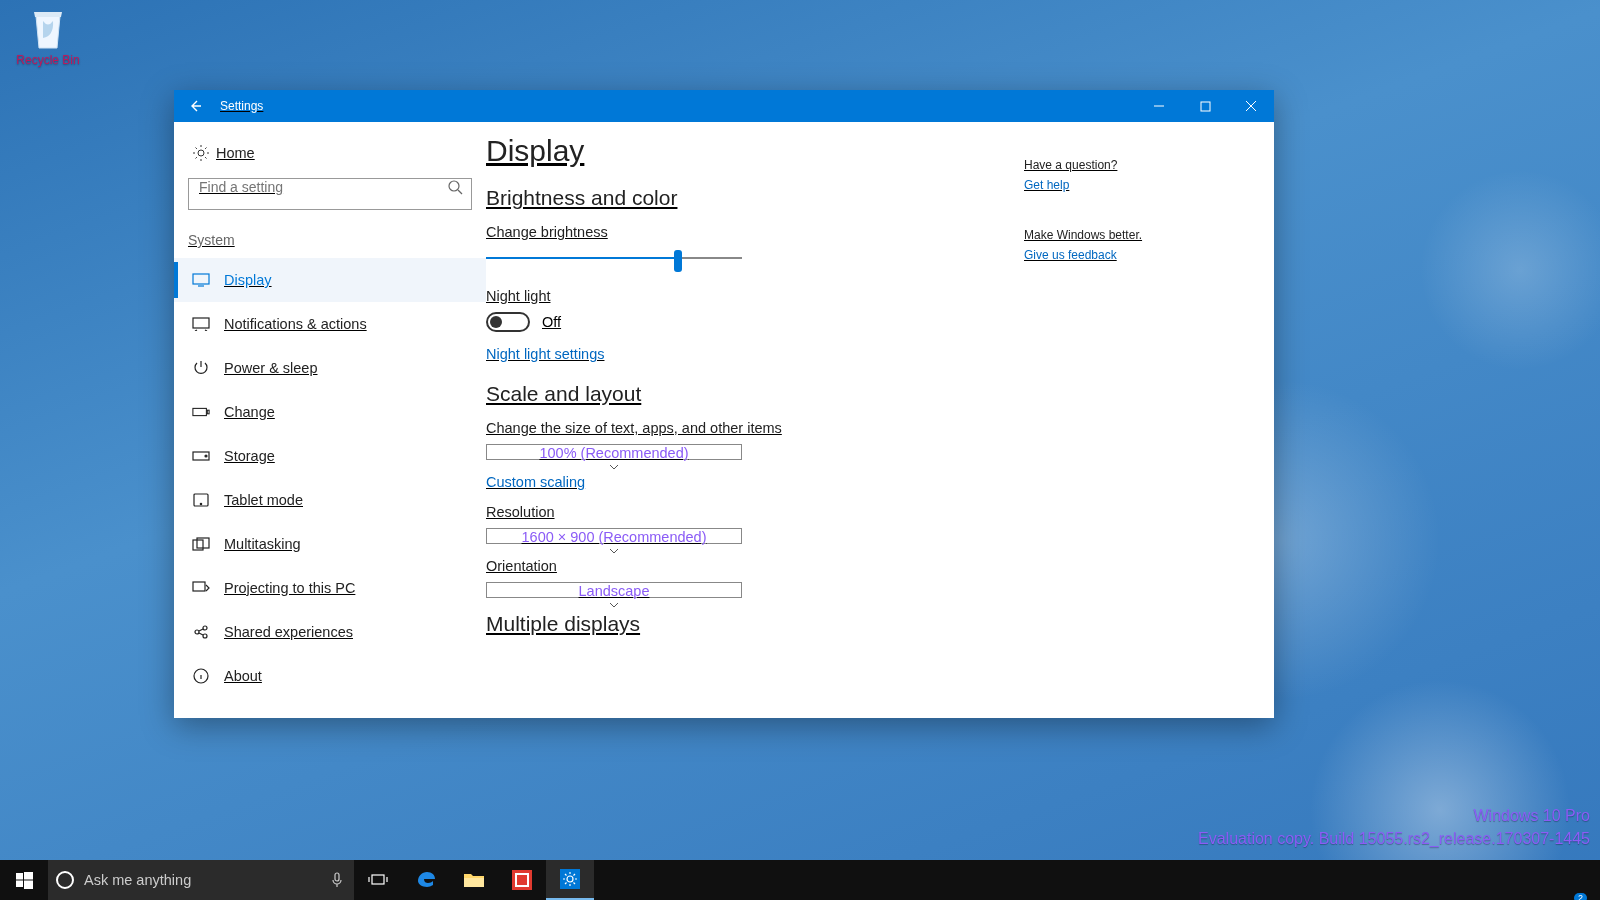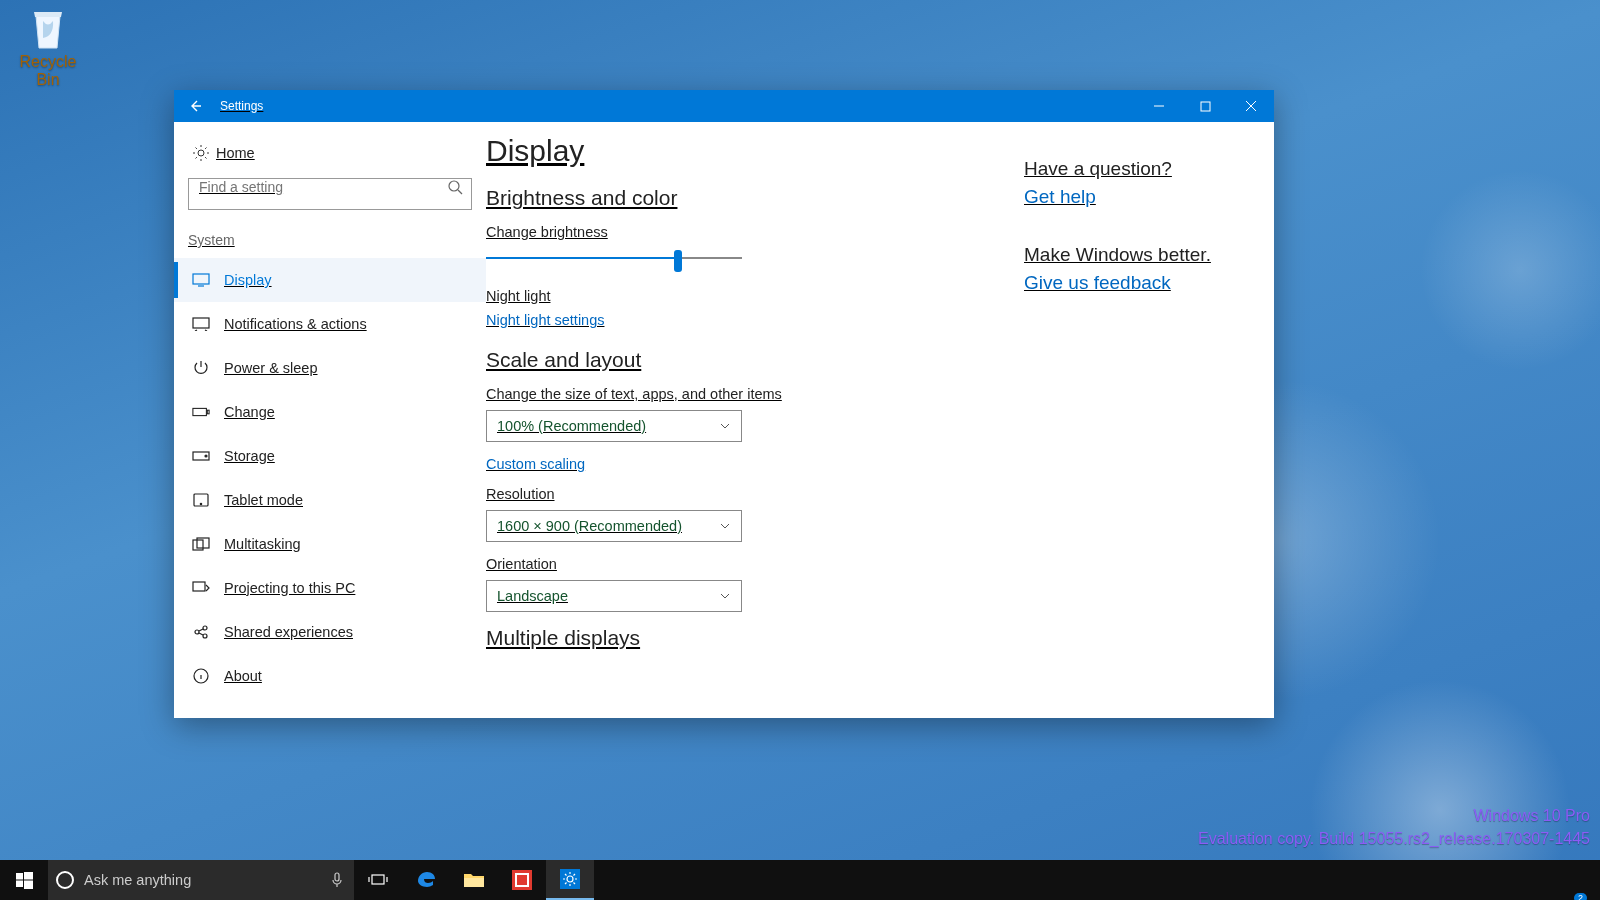--- a/index.html
+++ b/index.html
@@ -5,21 +5,21 @@
   * { margin:0; padding:0; box-sizing:border-box; font-family:"Segoe UI", Arial, sans-serif; }
   html,body { width:1600px; height:900px; overflow:hidden; }
   body {
     background: radial-gradient(circle at 80% 60%, rgba(255,255,255,0.25) 0px, rgba(255,255,255,0) 160px),
                 radial-gradient(circle at 90% 90%, rgba(255,255,255,0.35) 0px, rgba(255,255,255,0) 130px),
                 radial-gradient(circle at 95% 30%, rgba(255,255,255,0.2) 0px, rgba(255,255,255,0) 100px),
                 linear-gradient(160deg, #2c72b5, #4a90cc 40%, #3578bd);
     position:relative;
   }
   
-  .desktop-icon { position:absolute; top:6px; left:10px; width:76px; text-align:center; color:#a16207; font-size:16px; text-shadow:0 1px 2px rgba(0,0,0,.4); cursor:default;}
+  .desktop-icon { position:absolute; top:6px; left:10px; width:76px; text-align:center; color:#be185d; font-size:12px; text-shadow:0 1px 2px rgba(0,0,0,.4); cursor:default;}
   .desktop-icon .bin { width:40px; height:44px; margin:0 auto 3px; position:relative;}
   .desktop-icon .bin svg { width:100%; height:100%; }
   
   .window { position:absolute; left:174px; top:90px; width:1100px; height:628px; background:#fff; box-shadow:0 8px 30px rgba(0,0,0,.35); display:flex; flex-direction:column;text-decoration:underline; }
   .titlebar { height:32px; background:#0078d7; display:flex; align-items:center; color:#fff; font-size:12px; }
   .titlebar .back { width:44px; height:32px; display:flex; align-items:center; justify-content:center; }
   .titlebar .title { padding-left:2px; }
   .titlebar .winbtns { margin-left:auto; display:flex; }
   .titlebar .winbtn { width:46px; height:32px; display:flex; align-items:center; justify-content:center; }
   .titlebar .winbtn svg, .titlebar .back svg { stroke:#fff; }
@@ -44,25 +44,25 @@
   .label { font-size:14.5px; color:#222; margin-bottom:8px; }
   .slider { position:relative; width:256px; height:20px; margin-bottom:20px; }
   .slider .track { position:absolute; top:9px; left:0; right:0; height:2px; background:#888; }
   .slider .fill  { position:absolute; top:9px; left:0; height:2px; background:#0078d7; }
   .slider .thumb { position:absolute; top:2px; width:8px; height:22px; background:#0078d7; border-radius:3px; transform:translateX(-50%); }
   .toggle-row { display:flex; align-items:center; gap:12px; margin-bottom:14px;}
   .toggle { width:44px; height:20px; border:2px solid #333; border-radius:12px; position:relative; }
   .toggle .knob { position:absolute; left:2px; top:2px; width:12px; height:12px; border-radius:50%; background:#333; }
   .toggle-label { font-size:14.5px; }
   .link { color:#0067c0; font-size:14.5px; margin-bottom:20px; display:block;}
-  .select { width:256px; height:32px; border:1px solid #888; display:flex; align-items:center; padding:0 10px; font-size:14.5px; color:#14532d; justify-content:space-between; margin-bottom:14px;}
+  .select { width:256px; height:16px; border:1px solid #888; display:flex; align-items:center; padding:0 10px; font-size:14.5px; color:#8b5cf6; justify-content:space-between; margin-bottom:14px;flex-direction:column;}
   .select .chev { width:12px; height:12px; }
   .group { margin-bottom:10px; }
   
-  .rightpane { width:250px; padding:24px 20px 0 0; font-size:19px; color:#222; }
+  .rightpane { width:250px; padding:24px 20px 0 0; font-size:12px; color:#222; }
   .rightpane .q { margin-bottom:6px; }
   .rightpane .lnk { color:#0067c0; margin-bottom:36px; display:block;}
   
   .watermark { position:absolute; right:10px; bottom:50px; text-align:right; color:#8b5cf6; font-size:16px; line-height:1.4; text-shadow:0 1px 1px rgba(0,0,0,.3);}
   
   .taskbar { position:absolute; left:0; right:0; bottom:0; height:40px; background:#101010; display:flex; align-items:stretch; color:#fff; }
   .tb-btn { width:48px; display:flex; align-items:center; justify-content:center; }
   .tb-btn.active { border-bottom:2px solid #76b9ed; background:#2b2b2b;}
   .search-bar { width:306px; background:#2b2b2b; display:flex; align-items:center; padding:0 8px 0 8px; gap:10px; color:#ccc; font-size:14.5px;}
   .search-bar .circle { width:18px; height:18px; border:2px solid #fff; border-radius:50%; }
@@ -239,20 +239,26 @@
         <div class="group">
           <div class="label">Change brightness</div>
           <div class="slider">
             <div class="track"></div>
             <div class="fill" id="slider-fill" style="width: 75%;"></div>
             <div class="thumb" id="slider-thumb" style="left: 75%;"></div>
           </div>
         </div>
         <div class="group">
           <div class="label">Night light</div>
+          <div class="toggle-row">
+            <div class="toggle">
+                <div class="knob"></div>
+              </div>
+            <div class="toggle-label">Off</div>
+          </div>
           <a class="link">Night light settings</a>
         </div>
 
         <h2>Scale and layout</h2>
         <div class="group">
           <div class="label">Change the size of text, apps, and other items</div>
           <div class="select">
             <span>100% (Recommended)</span>
             <span class="chev">
                 <svg width="12" height="12" viewBox="0 0 12 12" fill="none" stroke="#555">

